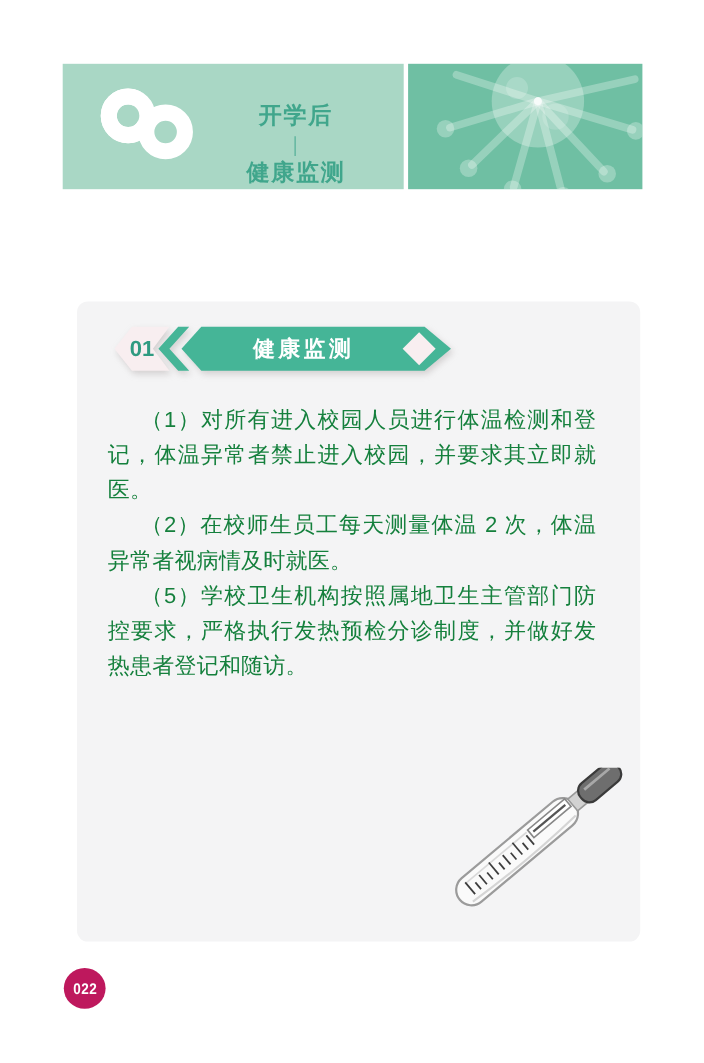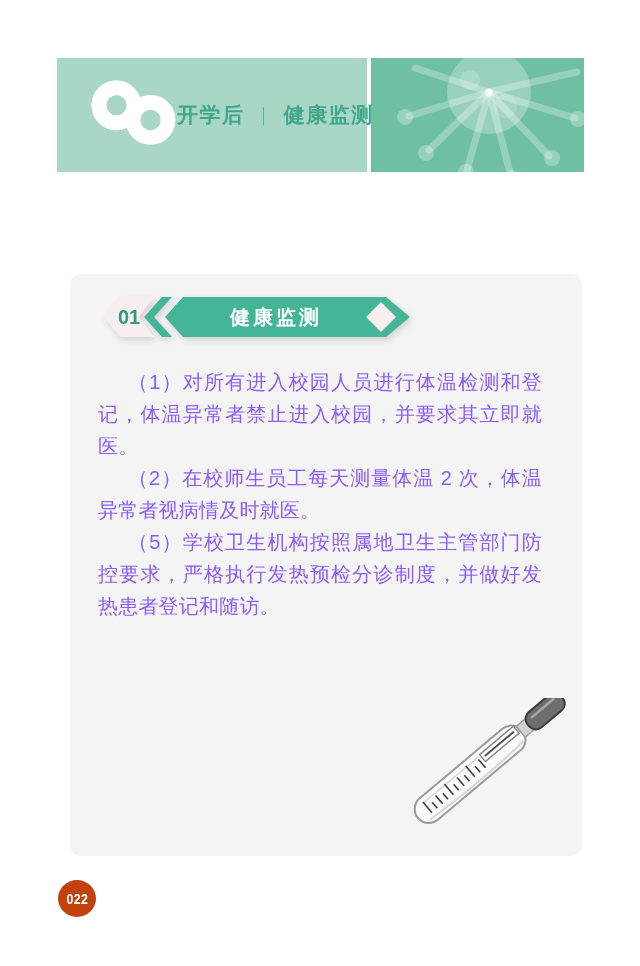--- a/index.html
+++ b/index.html
@@ -10,24 +10,24 @@
     background:#ffffff; overflow:hidden;
   }
 
   
   .header-band {
     position:absolute; left:57px; top:58px; width:310px; height:114px;
     background:#a9d7c5; display:flex; align-items:center;
   }
   .logo-wrap { position:absolute; left:26px; top:20px; width:100px; height:78px; }
   .header-title {
-    position:absolute; left:120px; top:0; height:114px; width:184px;
-    display:flex; align-items:center; 
+    position:absolute; left:120px; top:16px; height:114px; width:184px;
+    display:flex; align-items:center; justify-content:center;
     color:#40a68c; font-family:"Liberation Serif", serif;
-    font-weight:bold; font-size:21px; letter-spacing:1.5px; white-space:nowrap;
+    font-weight:bold; font-size:21px; letter-spacing:1.5px; white-space:nowrap;flex-direction:column;
   }
   .header-title .sep { margin:0 10px; font-weight:normal; font-size:18px; color:#55b099; }
   .accent-band {
     position:absolute; left:371px; top:58px; width:213px; height:114px;
     background:#6fbfa3; overflow:hidden;
   }
 
   
   .card {
     position:absolute; left:70px; top:274px; width:512px; height:582px;
@@ -41,31 +41,31 @@
     font-family:"Liberation Sans", sans-serif; font-weight:bold; font-size:20px;
     fill:#2f9b81;
   }
   .banner-title {
     font-family:"Liberation Sans", sans-serif; font-weight:bold; font-size:20px;
     fill:#ffffff; letter-spacing:3px;
   }
 
   .content {
     position:absolute; left:28px; top:92px; width:444px;
-    color:#8b5cf6; font-size:20px; line-height:32px;
+    color:#15803d; font-size:20px; line-height:32px;
     text-align:justify; letter-spacing:0.2px;
   }
   .content p { text-indent:1.5em; margin:0; }
 
   .thermo-wrap { position:absolute; right:14px; bottom:8px; width:170px; height:150px; }
 
   
   .page-num {
     position:absolute; left:58px; top:880px; width:38px; height:37px;
-    background:#c2410c; border-radius:50%;
+    background:#be185d; border-radius:50%;
     display:flex; align-items:center; justify-content:center;
     color:#ffffff; font-weight:bold; font-size:14px; letter-spacing:0.5px;
     transform-origin:center; 
   }
   .page-num span{ display:inline-block; transform:scaleX(0.88); }
 </style>
 </head>
 <body>
 
 <div class="page">

